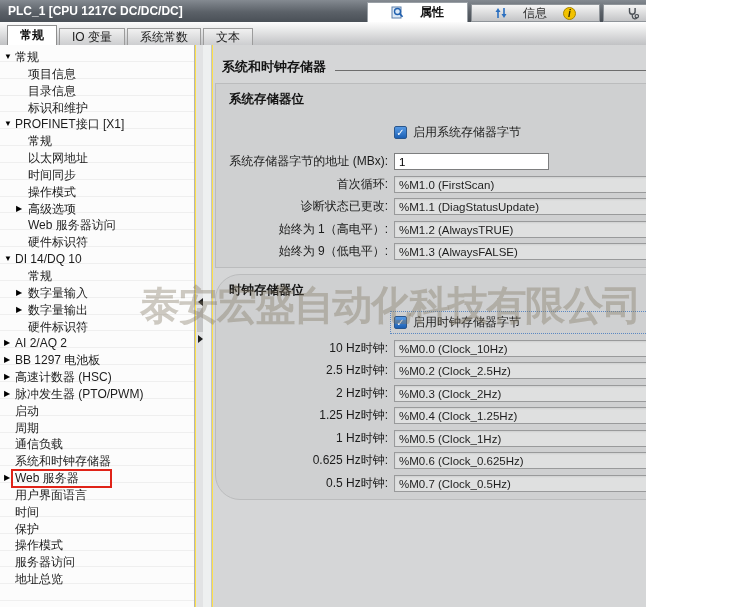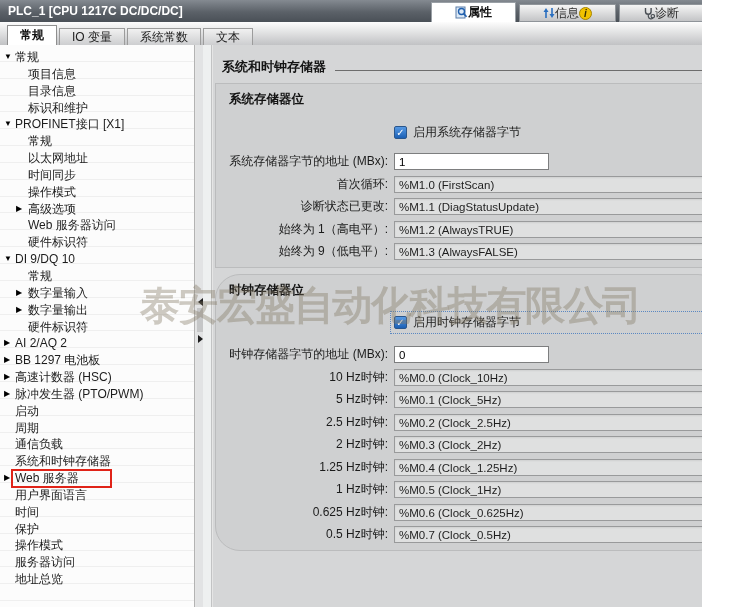--- a/index.html
+++ b/index.html
@@ -1,24 +1,24 @@
 <!DOCTYPE html>
 <html><head>
 <meta charset="utf-8">
 <style>
   * { margin:0; padding:0; box-sizing:border-box; }
   body { font-family:"Liberation Sans","DejaVu Sans",sans-serif; }
-  .app { position:relative; width:702px; height:607px; background:#e5e5e5; overflow:hidden; }
+  .app { position:relative; width:646px; height:607px; background:#fde047; overflow:hidden; }
 
   
   .titlebar { position:absolute; left:0; top:0; width:751px; height:22px;
     background:linear-gradient(#848a91,#5b6168 55%,#4a5057); }
   .wtitle { position:absolute; left:8px; top:4px; color:#fff; font-weight:bold; font-size:12px; white-space:nowrap; }
   .top-tabs { position:absolute; right:48px; bottom:0; display:flex; align-items:flex-end; }
-  .ttab { display:flex; align-items:center; gap:0; font-size:12px; padding:0 23px; margin-left:3px; height:18px; }
+  .ttab { display:flex; align-items:center; gap:16px; font-size:12px; padding:0 23px; margin-left:3px; height:18px; }
   .ttab.active { background:#fff; color:#111; font-weight:bold; height:20px; border:1px solid #9aa0a6; border-bottom:none; }
   .ttab.inactive { background:linear-gradient(#f5f5f5,#c3c4c6); color:#2f2f2f; border:1px solid #8f9499; }
   .badge { display:inline-block; width:13px; height:13px; border-radius:50%; background:#f2c200; border:1px solid #a88600;
     color:#3a3000; font-size:10px; font-weight:bold; font-style:italic; text-align:center; line-height:11px; }
   .winctl { position:absolute; right:5px; top:6px; display:flex; gap:7px; align-items:center; }
   .ic-float { position:relative; width:10px; height:9px; }
   .ic-float::before { content:""; position:absolute; left:3px; top:0; width:6px; height:5px; border:1px solid #fff; }
   .ic-float::after  { content:""; position:absolute; left:0; top:3px; width:6px; height:5px; border:1px solid #fff; background:#5b6168; }
   .ic-dock { width:9px; height:9px; border:1px solid #fff; border-bottom:3px solid #fff; }
   .ic-chev { width:0; height:0; border-left:4px solid transparent; border-right:4px solid transparent; border-top:5px solid #fff; }
@@ -138,21 +138,21 @@
     <div class="srow lvl1"><span class="slabel">目录信息</span></div>
     <div class="srow lvl1"><span class="slabel">标识和维护</span></div>
     <div class="srow lvl0"><span class="sarrow">▼</span><span class="slabel">PROFINET接口 [X1]</span></div>
     <div class="srow lvl1"><span class="slabel">常规</span></div>
     <div class="srow lvl1"><span class="slabel">以太网地址</span></div>
     <div class="srow lvl1"><span class="slabel">时间同步</span></div>
     <div class="srow lvl1"><span class="slabel">操作模式</span></div>
     <div class="srow lvl1"><span class="sarrow">▶</span><span class="slabel">高级选项</span></div>
     <div class="srow lvl1"><span class="slabel">Web 服务器访问</span></div>
     <div class="srow lvl1"><span class="slabel">硬件标识符</span></div>
-    <div class="srow lvl0"><span class="sarrow">▼</span><span class="slabel">DI 9/DQ 10</span></div>
+    <div class="srow lvl0"><span class="sarrow">▼</span><span class="slabel">DI 14/DQ 10</span></div>
     <div class="srow lvl1"><span class="slabel">常规</span></div>
     <div class="srow lvl1"><span class="sarrow">▶</span><span class="slabel">数字量输入</span></div>
     <div class="srow lvl1"><span class="sarrow">▶</span><span class="slabel">数字量输出</span></div>
     <div class="srow lvl1"><span class="slabel">硬件标识符</span></div>
     <div class="srow lvl0"><span class="sarrow">▶</span><span class="slabel">AI 2/AQ 2</span></div>
     <div class="srow lvl0"><span class="sarrow">▶</span><span class="slabel">BB 1297 电池板</span></div>
     <div class="srow lvl0"><span class="sarrow">▶</span><span class="slabel">高速计数器 (HSC)</span></div>
     <div class="srow lvl0"><span class="sarrow">▶</span><span class="slabel">脉冲发生器 (PTO/PWM)</span></div>
     <div class="srow lvl0"><span class="slabel">启动</span></div>
     <div class="srow lvl0"><span class="slabel">周期</span></div>
@@ -206,33 +206,25 @@
         <span class="ffield gray">%M1.3 (AlwaysFALSE)</span>
       </div>
     </div>
 
     <div class="panel">
       <div class="sec-title">时钟存储器位</div>
       <div class="focuswrap">
         <span class="checkbox">✓</span>
         <span>启用时钟存储器字节</span>
       </div>
-      <div class="frow gap">
-        <span class="flabel">时钟存储器字节的地址 (MBx):</span>
-        <input class="ffield white" value="0" style="">
-      </div>
       <div class="frow">
         <span class="flabel">10 Hz时钟:</span>
         <span class="ffield gray">%M0.0 (Clock_10Hz)</span>
       </div>
       <div class="frow">
-        <span class="flabel">5 Hz时钟:</span>
-        <span class="ffield gray">%M0.1 (Clock_5Hz)</span>
-      </div>
-      <div class="frow">
         <span class="flabel">2.5 Hz时钟:</span>
         <span class="ffield gray">%M0.2 (Clock_2.5Hz)</span>
       </div>
       <div class="frow">
         <span class="flabel">2 Hz时钟:</span>
         <span class="ffield gray">%M0.3 (Clock_2Hz)</span>
       </div>
       <div class="frow">
         <span class="flabel">1.25 Hz时钟:</span>
         <span class="ffield gray">%M0.4 (Clock_1.25Hz)</span>

